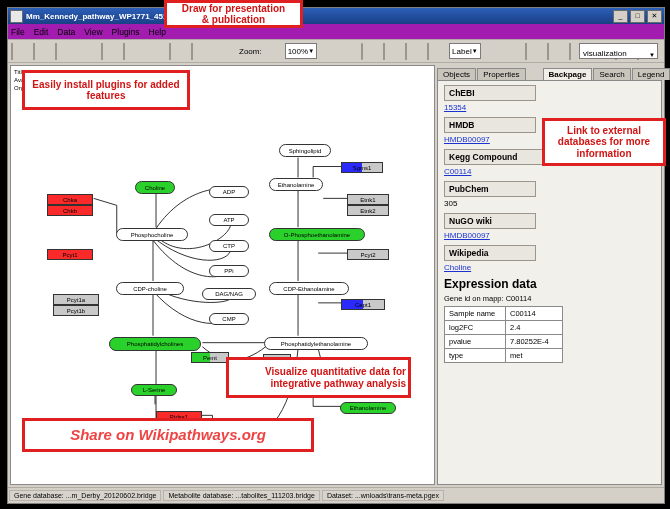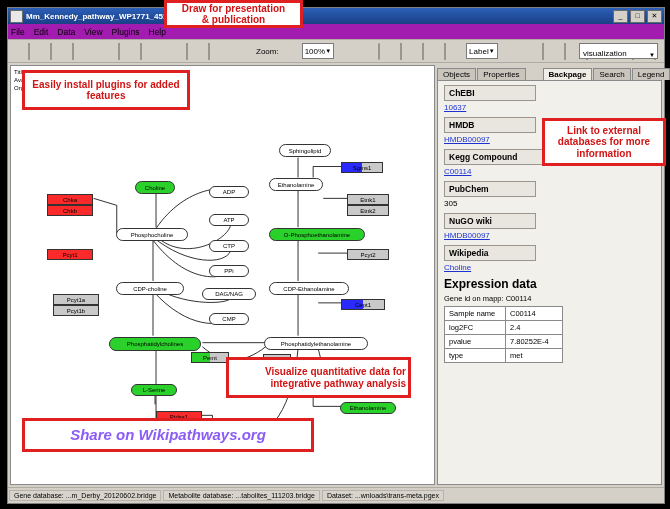--- a/index.html
+++ b/index.html
@@ -33,21 +33,21 @@
   }
   
   .menubar{
     height:15px;background:#a21caf;border-bottom:1px solid #b0aca4;
     display:flex;align-items:center;padding-left:3px;flex:none;
   }
   .menubar span{font-size:8.5px;color:#000;margin-right:9px;}
   
   .toolbar{
     height:22px;background:#d4d0c8;display:flex;align-items:center;
-    padding:0 20px;gap:20px;flex:none;border-bottom:1px solid #b0aca4;
+    padding:0 3px;gap:20px;flex:none;border-bottom:1px solid #b0aca4;
   }
   .tbtn{
     width:15px;height:15px;background:#e4e0d8;border:1px solid #9a968e;
     position:relative;
   }
   .tbtn.red{background:#c33;}
   .tbtn.green{background:#3a3;}
   .tbtn.blue{background:#36c;}
   .tbtn.yel{background:#dc3;}
   .sep{width:1px;height:14px;background:#9a968e;margin:0 2px;}
@@ -134,21 +134,21 @@
     position:absolute;background:#fff;border:3px solid #e02020;
     color:#d11414;font-weight:bold;text-align:center;
     display:flex;align-items:center;justify-content:center;
     box-sizing:border-box;z-index:40;line-height:1.15;
   }
   #co-draw{left:164px;top:0px;width:139px;height:19px;font-size:10px;padding:11px;}
   #co-plugins{left:22px;top:70px;width:168px;height:40px;font-size:10px;padding:2px;}
   #co-links{left:542px;top:118px;width:124px;height:48px;font-size:10px;padding:2px;}
   #co-viz{left:226px;top:357px;width:185px;height:41px;font-size:10px;padding:2px;text-align:right;}
   #co-share{left:22px;top:418px;width:292px;height:34px;font-size:15px;font-style:italic;
-            color:#8b5cf6;}
+            color:#ef4444;}
 </style>
 </head>
 <body>
 
 <div class="app">
 
   <div class="titlebar">
     <div class="tb-icon"></div>
     <div class="tb-text">Mm_Kennedy_pathway_WP1771_45176.gpml</div>
     <div class="tb-buttons">
@@ -294,21 +294,21 @@
       <div class="tabs">
         <div class="tab">Objects</div>
         <div class="tab">Properties</div>
         <div class="tab active">Backpage</div>
         <div class="tab">Search</div>
         <div class="tab">Legend</div>
       </div>
       <div class="panelbody">
 
         <div class="dbbox">ChEBI</div>
-        <a class="dblink" href="#">10637</a>
+        <a class="dblink" href="#">15354</a>
 
         <div class="dbbox">HMDB</div>
         <a class="dblink" href="#">HMDB00097</a>
 
         <div class="dbbox" style="width:96px;">Kegg Compound</div>
         <a class="dblink" href="#">C00114</a>
 
         <div class="dbbox">PubChem</div>
         <div class="dbtext">305</div>
 

